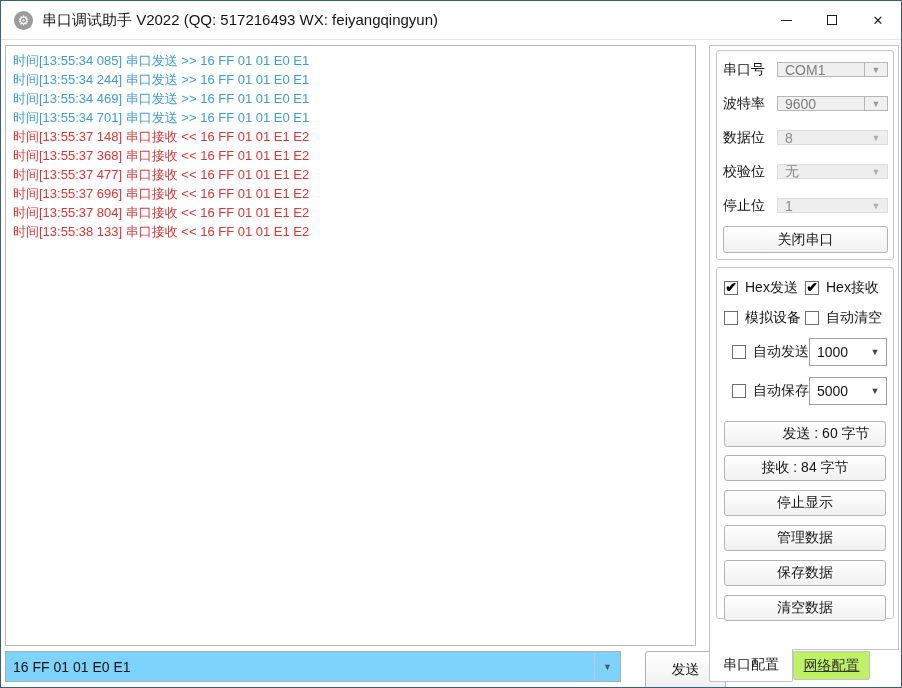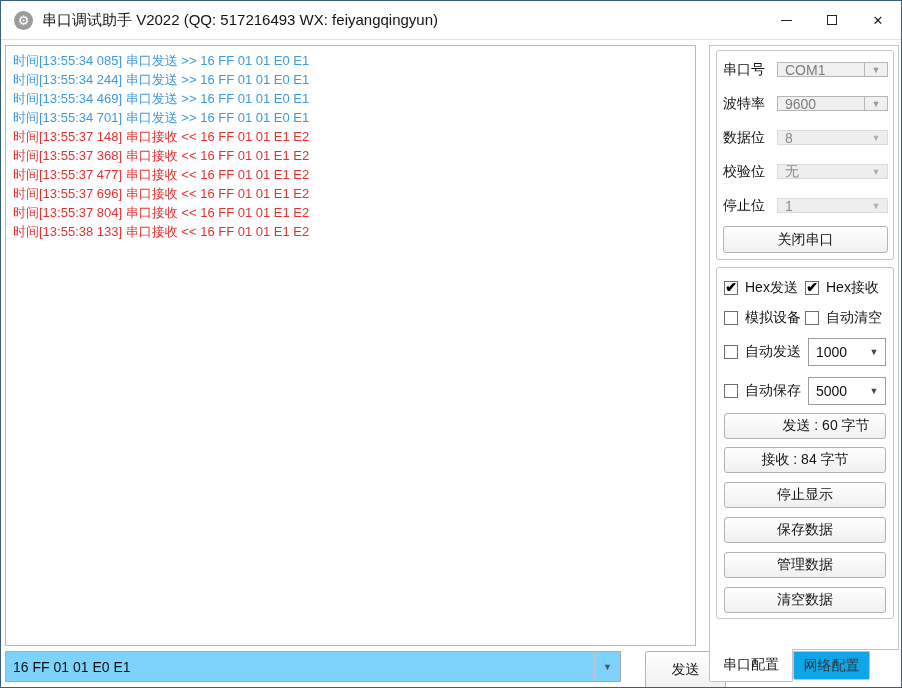--- a/index.html
+++ b/index.html
@@ -57,35 +57,35 @@
   .combo.enabled .txt{color:#111;}
   .combo.enabled .arr{color:#444;}
   
   .btn{background:linear-gradient(#ffffff,#f0f0f0);border:1px solid #b3b3b3;border-radius:3px;
     font-size:14px;color:#141414;display:flex;align-items:center;justify-content:center;
     box-sizing:border-box;font-family:inherit;}
   .close-serial-btn{height:27px;margin:7px 5px 0 6px;}
   
   .cb-row{display:flex;align-items:center;margin:12px 7px 0;height:18px;}
   .cb-row.first{margin-top:11px;}
-  .combo-row{display:flex;align-items:center;margin:11px 7px 0;height:28px;}
+  .combo-row{display:flex;align-items:center;margin:11px 15px 0;height:28px;}
   .cb-item{display:flex;align-items:center;flex:1;}
   .cb-box{width:14px;height:14px;box-sizing:border-box;border:1px solid #6e6e6e;background:#fff;
     margin-right:7px;flex:none;font-size:14px;font-weight:bold;line-height:11px;text-align:center;color:#000;}
   .cb-label{font-size:14px;white-space:nowrap;}
   .combo-row .combo{flex:none;width:78px;height:28px;margin-left:0;}
   .panel-btn{height:26px;margin:9px 7px 0;}
-  .panel-btn.first{margin-top:8px;padding-left:48px;}
+  .panel-btn.first{margin-top:16px;padding-left:48px;}
   
   .tab{position:absolute;box-sizing:border-box;display:flex;align-items:center;justify-content:center;
     font-size:14px;white-space:nowrap;text-align:right;}
   .tab.active{left:708px;top:648px;width:84px;height:33px;background:#fff;z-index:3;
     border:1px solid #c3c3c3;border-top:none;border-radius:0 0 2px 2px;}
-  .tab.inactive{left:792px;top:650px;width:77px;height:29px;background:#0ea5e9;color:#333;
-    border:1px solid #c3c3c3;border-radius:0 0 2px 2px;}
+  .tab.inactive{left:792px;top:650px;width:77px;height:29px;background:#bef264;color:#333;
+    border:1px solid #c3c3c3;border-radius:0 0 2px 2px;text-decoration:underline;}
 </style>
 </head>
 <body>
 
 <div class="window">
 
   <div class="titlebar">
     <span class="app-icon">⚙</span>
     <span class="title-text">串口调试助手 V2022 (QQ: 517216493 WX: feiyangqingyun)</span>
     <div class="win-controls">
@@ -201,22 +201,22 @@
               <span class="cb-label">自动保存</span>
             </div>
             <div class="combo enabled">
               <span class="txt">5000</span>
               <span class="arr">▼</span>
             </div>
           </div>
           <button class="btn panel-btn first" style="width: calc(100% - 14px);">发送 : 60 字节</button>
           <button class="btn panel-btn" style="width: calc(100% - 14px); margin-top: 8px;">接收 : 84 字节</button>
           <button class="btn panel-btn" style="width: calc(100% - 14px);">停止显示</button>
+          <button class="btn panel-btn" style="width: calc(100% - 14px);">管理数据</button>
           <button class="btn panel-btn" style="width: calc(100% - 14px);">保存数据</button>
-          <button class="btn panel-btn" style="width: calc(100% - 14px);">管理数据</button>
           <button class="btn panel-btn" style="width: calc(100% - 14px);">清空数据</button>
         </div>
     </div>
   </div>
 
   <div id="tabs-holder">
       <div class="tab active">串口配置</div>
       <div class="tab inactive">网络配置</div>
     </div>
 

